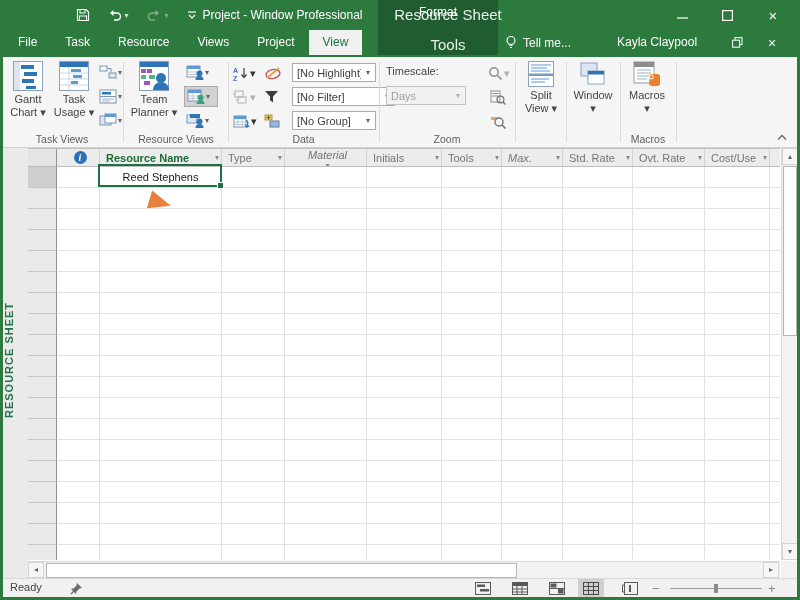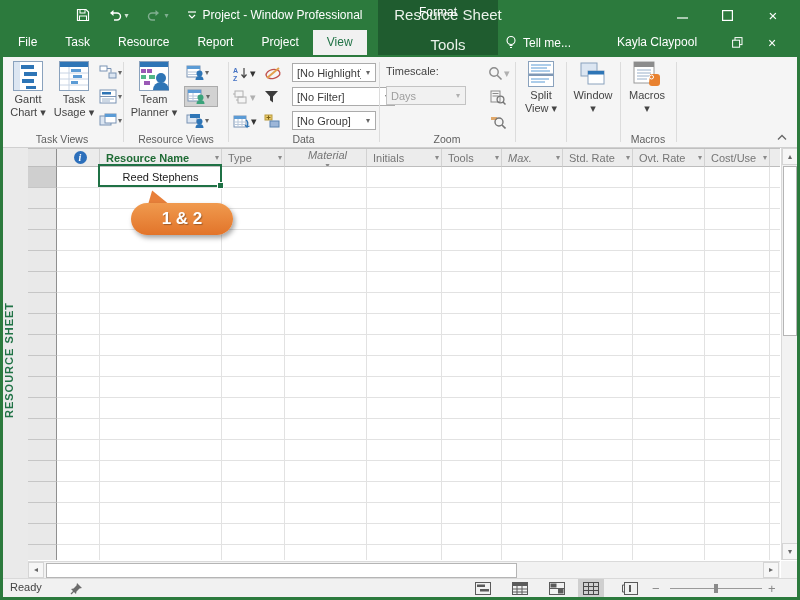--- a/index.html
+++ b/index.html
@@ -158,21 +158,21 @@
     <div class="win-btn" style="left:753px;width:40px;font-size:15px;">
       <span>×</span>
     </div>
   </div>
 
   <div id="tabbar">
     <div id="tabs-flow">
         <div class="tab">File</div>
         <div class="tab">Task</div>
         <div class="tab">Resource</div>
-        <div class="tab">Report</div>
+        <div class="tab">Views</div>
         <div class="tab">Project</div>
         <div class="tab active">View</div>
       </div>
   </div>
   <div id="contextual-block"></div>
   <div id="contextual-title">Resource Sheet Tools</div>
   <div id="format-slot"><div class="tab">Format</div></div>
   <div id="tellme">
     <svg width="12" height="15" viewBox="0 0 12 15">
         <circle cx="6" cy="5.5" r="4" fill="none" stroke="#fff" stroke-width="1.1"></circle>
@@ -735,21 +735,20 @@
           <div class="cell" style="width: 72px;"></div>
           <div class="cell" style="width: 65px;"></div>
           <div class="cell" style="width: 12px;"></div>
         </div>
       </div>
     <div id="sel-box"></div>
     <div id="sel-handle"></div>
   </div>
 
   <div id="callout-tail"></div>
-  <div id="callout">1 &amp; 2</div>
 
   <div id="vscroll">
     <div class="sb-btn" style="left:0;top:0;"><span>▴</span></div>
     <div id="v-thumb"></div>
     <div class="sb-btn" style="left:0;top:395px;"><span>▾</span></div>
   </div>
   <div id="hscroll">
     <div class="sb-btn" style="left:0;top:0;height:16px;line-height:14px;"><span>◂</span></div>
     <div id="h-thumb"></div>
     <div class="sb-btn" style="left:735px;top:0;height:16px;line-height:14px;"><span>▸</span></div>

